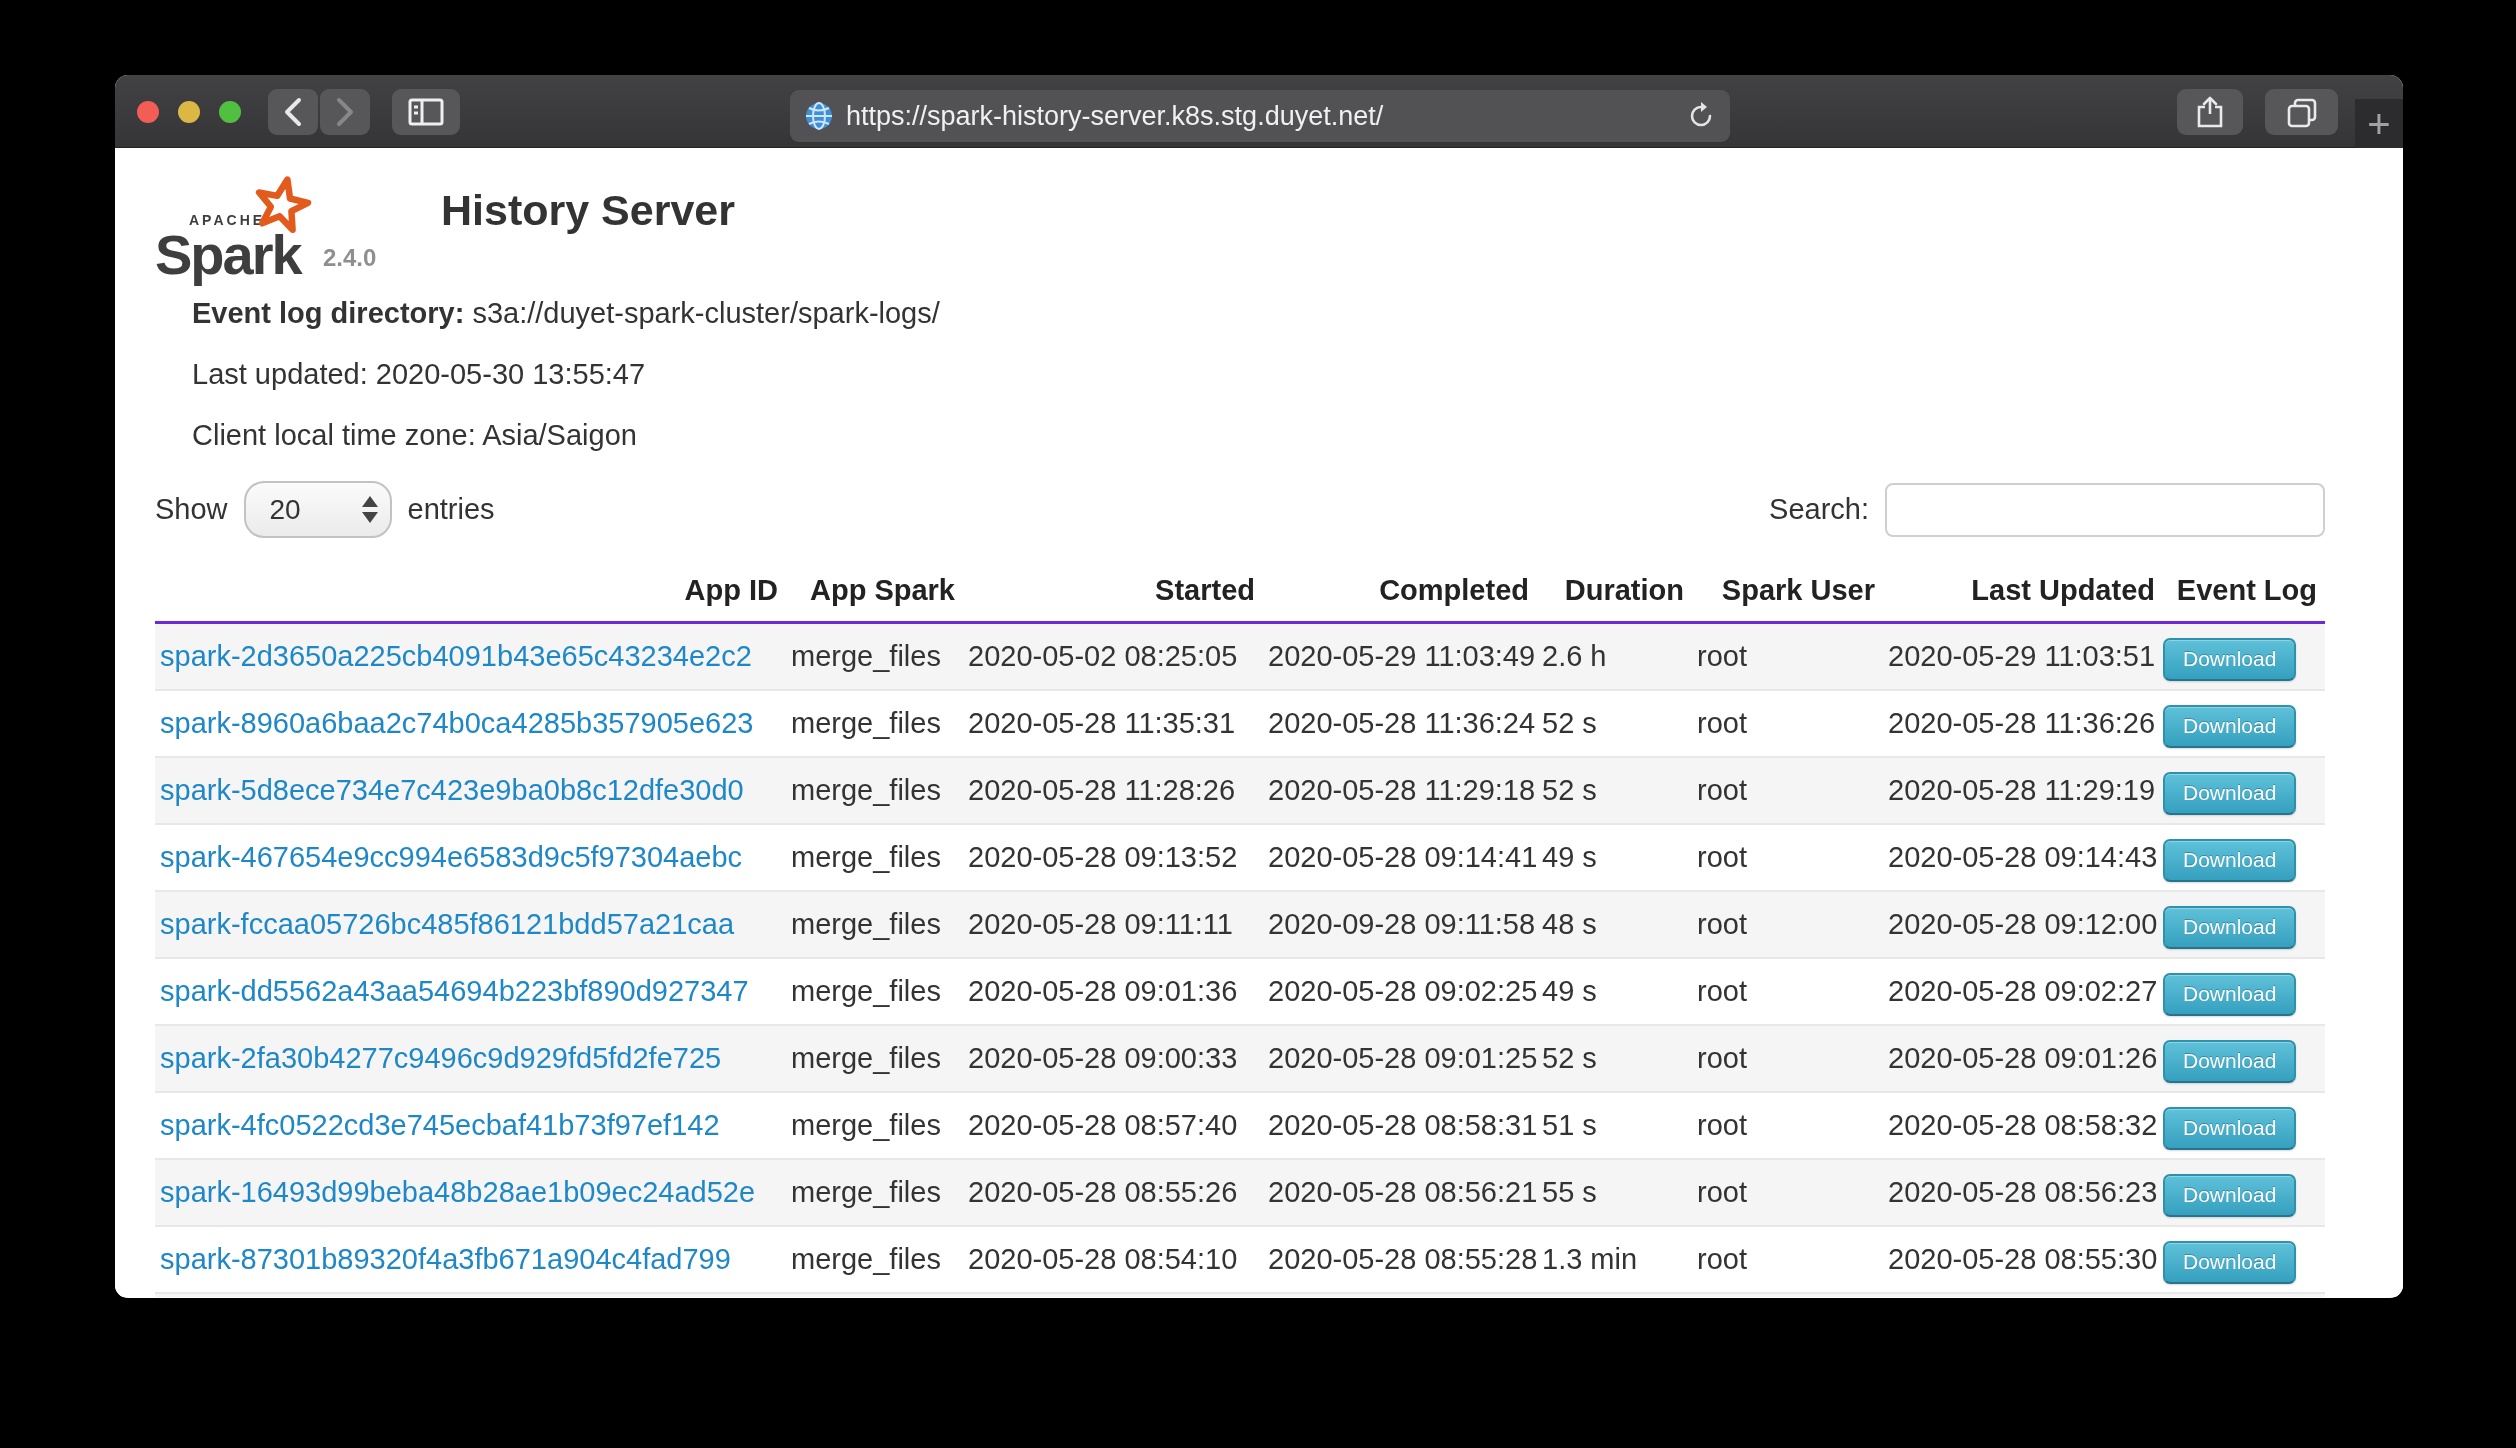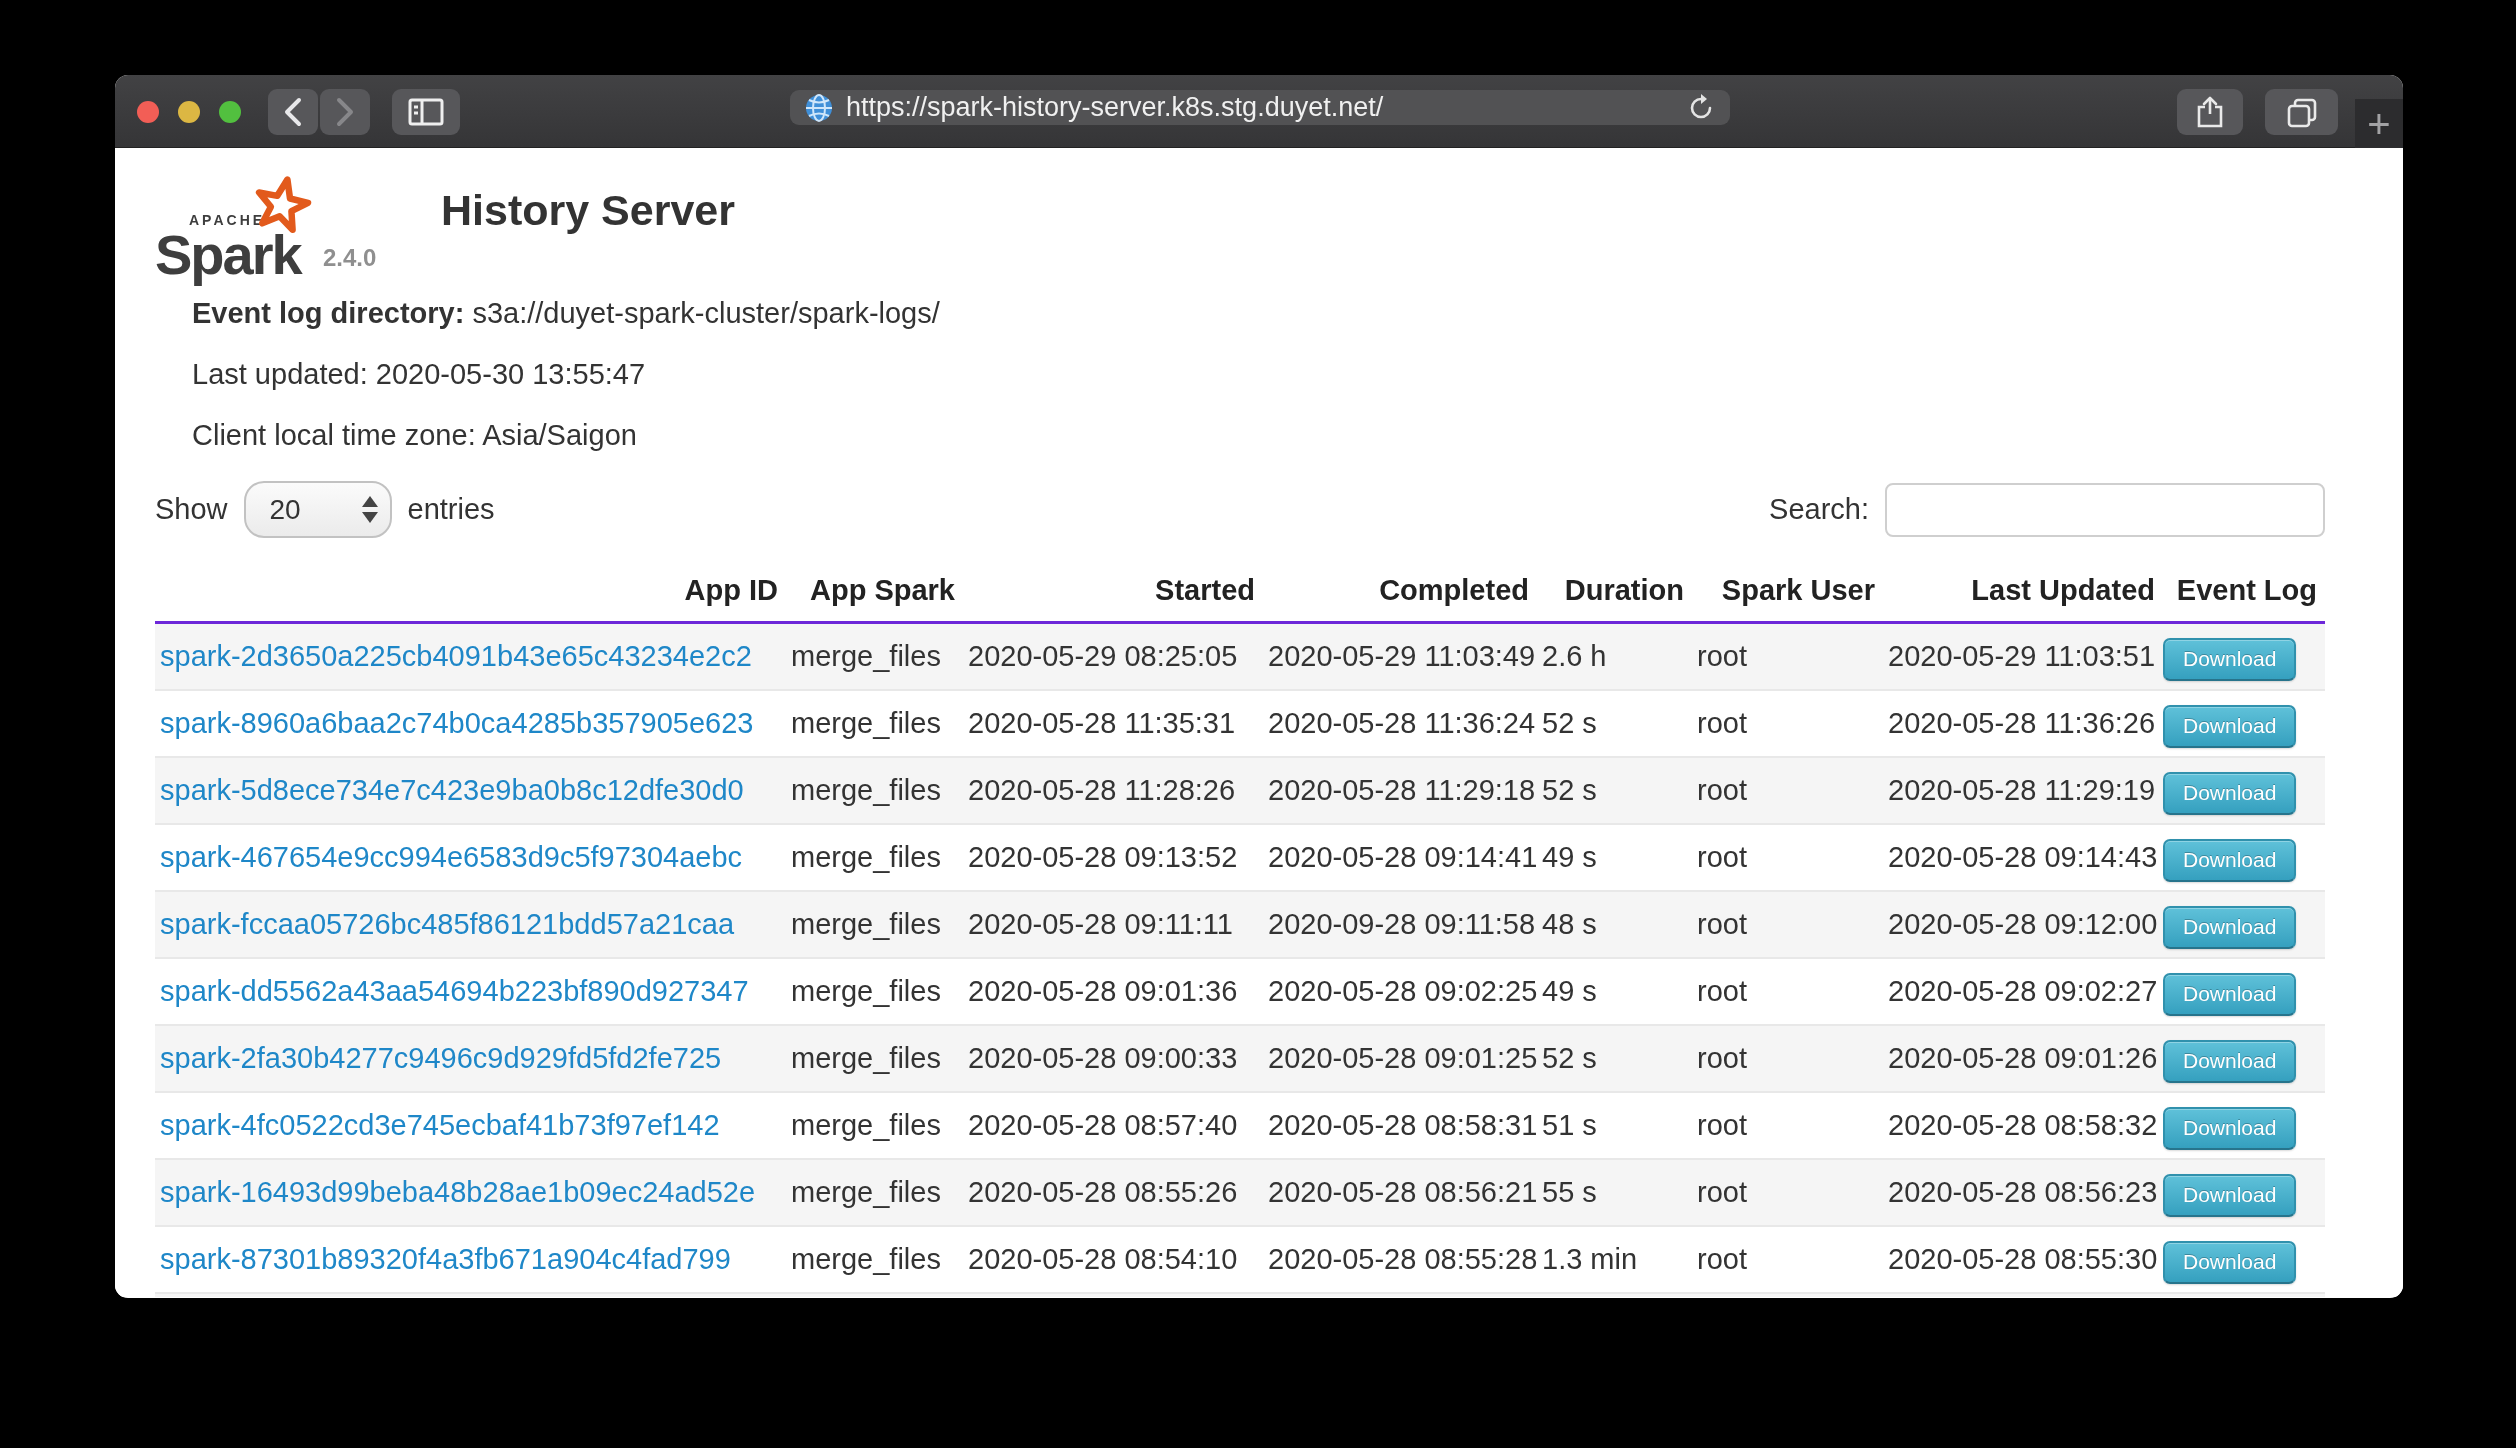--- a/index.html
+++ b/index.html
@@ -32,21 +32,21 @@
   .tb-btn.fwd  { left:205px; width:50px; }
   .tb-btn.side { left:277px; width:68px; }
   .tb-btn.share { left:2062px; width:66px; }
   .tb-btn.tabs { left:2150px; width:73px; }
   .newtab {
     position:absolute; left:2240px; top:24px; width:48px; height:49px;
     background:#2c2c2e; color:#a2a2a4; font-size:40px; font-weight:300;
     display:flex; align-items:center; justify-content:center; line-height:1;
   }
   .urlbar {
-    position:absolute; left:675px; top:15px; width:940px; height:35px;
+    position:absolute; left:675px; top:15px; width:940px; height:52px;
     background:#525254; border-radius:9px; display:flex; align-items:center;
     padding:0 14px; gap:12px;
   }
   .urlbar .url { color:#f0f0f0; font-size:27px; white-space:nowrap; overflow:hidden; flex:1; }
   
   .content { height:1149px; overflow:hidden; background:#fff; }
   .brand-row { display:flex; align-items:flex-start; margin:24px 0 0 40px; }
   .spark-logo { position:relative; width:250px; height:104px; }
   .spark-logo .apache { position:absolute; left:34px; top:40px; font-size:14px; font-weight:bold; letter-spacing:3px; color:#3e3e3e; }
   .spark-logo .brand { position:absolute; left:0; top:50px; font-size:56px; font-weight:bold; letter-spacing:-2px; color:#3e3e3e; }
@@ -215,21 +215,21 @@
             <th>Spark User</th>
             <th>Last Updated</th>
             <th>Event Log</th>
           </tr>
         </thead>
         <tbody>
 
         <tr style="">
             <td><a class="appid" href="#">spark-2d3650a225cb4091b43e65c43234e2c2</a></td>
             <td>merge_files</td>
-            <td>2020-05-29 08:25:05</td>
+            <td>2020-05-02 08:25:05</td>
             <td>2020-05-29 11:03:49</td>
             <td>2.6 h</td>
             <td>root</td>
             <td>2020-05-29 11:03:51</td>
             <td><button class="dl">Download</button></td>
           </tr>
             <tr style="">
             <td><a class="appid" href="#">spark-8960a6baa2c74b0ca4285b357905e623</a></td>
             <td>merge_files</td>
             <td>2020-05-28 11:35:31</td>

